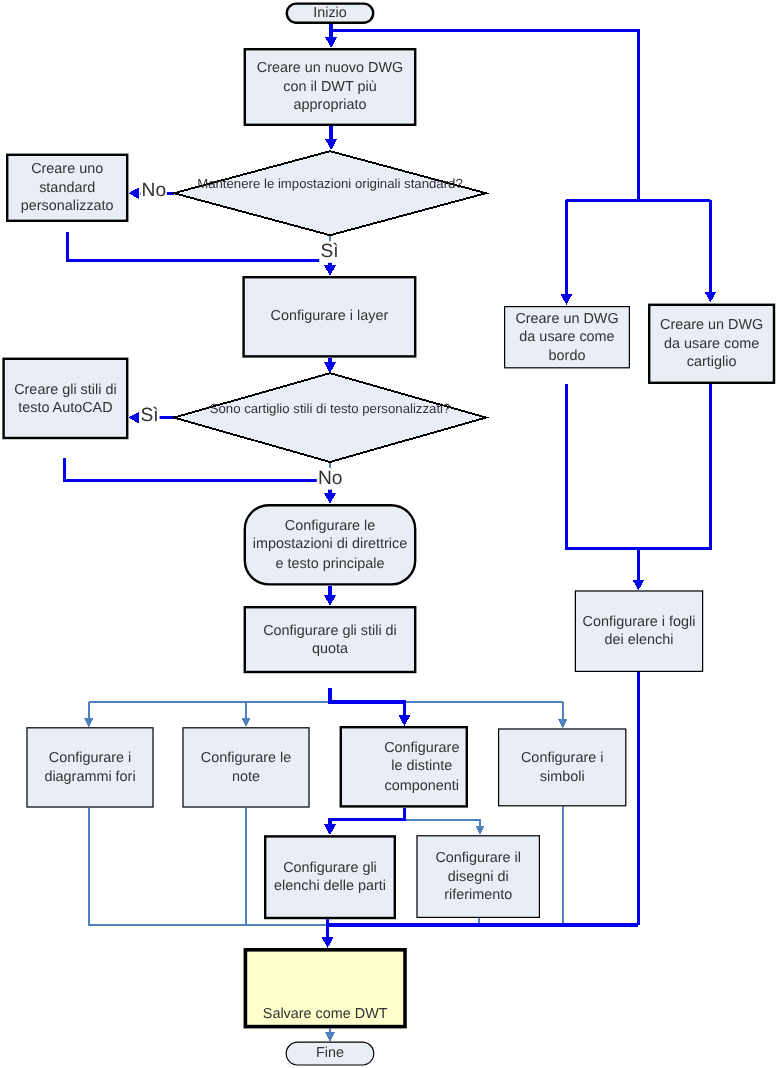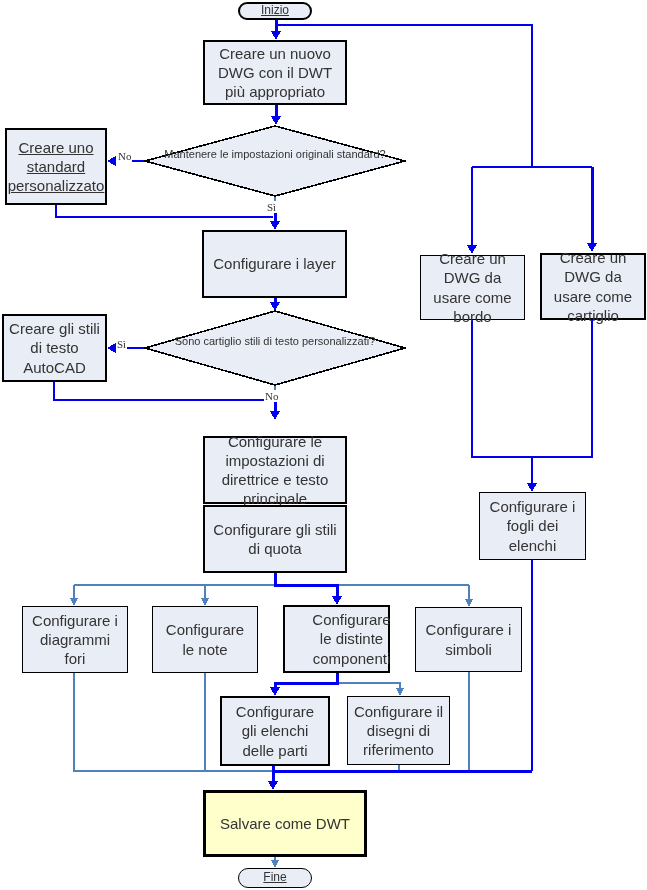--- a/index.html
+++ b/index.html
@@ -5,28 +5,28 @@
   :root{
     --blue:#0000ee; --steel:#4f81bd; --border:#000000;
     --node_fill:#e9edf5; --save_fill:#ffffcc; --text:#333333; --bg:#ffffff;
   }
   html,body{margin:0;padding:0;background:var(--bg);}
   #canvas{position:relative;width:647px;height:890px;background:var(--bg);
     font-family:"Liberation Sans",sans-serif;overflow:hidden;}
   #wires{position:absolute;left:0;top:0;width:647px;height:890px;}
   .node{position:absolute;background:var(--node_fill);border:2px solid var(--border);
     display:flex;align-items:center;justify-content:center;text-align:center;
-    font-size:15px;line-height:1.28;color:var(--text);padding:2px 5px;box-sizing:border-box;}
+    font-size:12px;line-height:1.28;color:var(--text);padding:2px 5px;box-sizing:border-box;}
   .thin{border-width:1px;}
-  .terminator{border-radius:10px;font-size:12px;padding:0 8px;text-decoration:underline;}
+  .terminator{border-radius:10px;font-size:12px;padding:0 8px;}
   .yellow{background:var(--save_fill);border-width:3px;}
   .dtext{position:absolute;text-align:center;font-size:11px;line-height:1.3;
     color:var(--text);pointer-events:none;}
-  .elabel{position:absolute;font-size:11px;color:var(--text);background:var(--bg);
-    padding:0 1px;font-family:Liberation Serif, serif;}
+  .elabel{position:absolute;font-size:16px;color:var(--text);background:var(--bg);
+    padding:0 1px;}
   .lb{stroke:var(--blue);fill:none;}
   .w3{stroke-width:3px;} .w25{stroke-width:2.5px;} .w2{stroke-width:2px;}
   .ls{stroke:var(--steel);stroke-width:1.5px;fill:none;}
   .ab{fill:var(--blue);stroke:none;} .as{fill:var(--steel);stroke:none;}
   .diamond{fill:var(--node_fill);stroke:var(--border);stroke-width:1.6px;}
 </style>
 </head>
 <body>
 
 <div id="canvas">
@@ -140,36 +140,36 @@
   <div class="node terminator" style="left:238px;top:2px;width:74px;height:18px;">
     <span>Inizio</span>
   </div>
   <div class="node terminator" style="left:238px;top:868px;width:74px;height:20px;border-width:1.5px;">
     <span>Fine</span>
   </div>
 
   <div class="node" style="left:203px;top:40px;width:144px;height:65px;">
     <span>Creare un nuovo DWG con il DWT più appropriato</span>
   </div>
-  <div class="node" style="left:5px;top:128px;width:102px;height:77px;text-decoration:underline;">
+  <div class="node" style="left:5px;top:128px;width:102px;height:57px;">
     <span>Creare uno standard personalizzato</span>
   </div>
   <div class="node" style="left:202px;top:230px;width:145px;height:68px;">
     <span>Configurare i layer</span>
   </div>
-  <div class="node" style="left:2px;top:314px;width:105px;height:68px;">
+  <div class="node" style="left:2px;top:298px;width:105px;height:68px;">
     <span>Creare gli stili di testo AutoCAD</span>
   </div>
-  <div class="node" style="left:203px;top:436px;width:144px;height:68px;">
+  <div class="node" style="left:203px;top:420px;width:144px;height:68px;border-radius:21px;">
     <span>Configurare le impostazioni di direttrice e testo principale</span>
   </div>
-  <div class="node" style="left:203px;top:505px;width:144px;height:68px;">
+  <div class="node" style="left:203px;top:505px;width:144px;height:56px;">
     <span>Configurare gli stili di quota</span>
   </div>
-  <div class="node thin" style="left:420px;top:255px;width:105px;height:65px;">
+  <div class="node thin" style="left:420px;top:255px;width:105px;height:52px;">
     <span>Creare un DWG da usare come bordo</span>
   </div>
   <div class="node" style="left:540px;top:253px;width:106px;height:67px;">
     <span>Creare un DWG da usare come cartiglio</span>
   </div>
   <div class="node thin" style="left:479px;top:492px;width:107px;height:68px;">
     <span>Configurare i fogli dei elenchi</span>
   </div>
   <div class="node thin" style="left:22px;top:606px;width:106px;height:67px;">
     <span>Configurare i diagrammi fori</span>
@@ -182,21 +182,21 @@
   </div>
   <div class="node thin" style="left:415px;top:607px;width:107px;height:65px;">
     <span>Configurare i simboli</span>
   </div>
   <div class="node" style="left:220px;top:696px;width:110px;height:70px;">
     <span>Configurare gli elenchi delle parti</span>
   </div>
   <div class="node thin" style="left:347px;top:696px;width:103px;height:69px;">
     <span>Configurare il disegni di riferimento</span>
   </div>
-  <div class="node yellow" style="left:203px;top:790px;width:164px;height:67px;">
+  <div class="node yellow" style="left:203px;top:790px;width:136px;height:67px;align-items:flex-end;">
     <span>Salvare come DWT</span>
   </div>
 
   <div class="dtext" style="left:160px;top:147px;width:230px;">Mantenere le impostazioni originali standard?</div>
   <div class="dtext" style="left:160px;top:334px;width:230px;">Sono cartiglio stili di testo personalizzati?</div>
 
   <span class="elabel" style="left:117px;top:150px;">No</span>
   <span class="elabel" style="left:266px;top:201px;">Sì</span>
   <span class="elabel" style="left:116px;top:338px;">Sì</span>
   <span class="elabel" style="left:264px;top:390px;">No</span>

